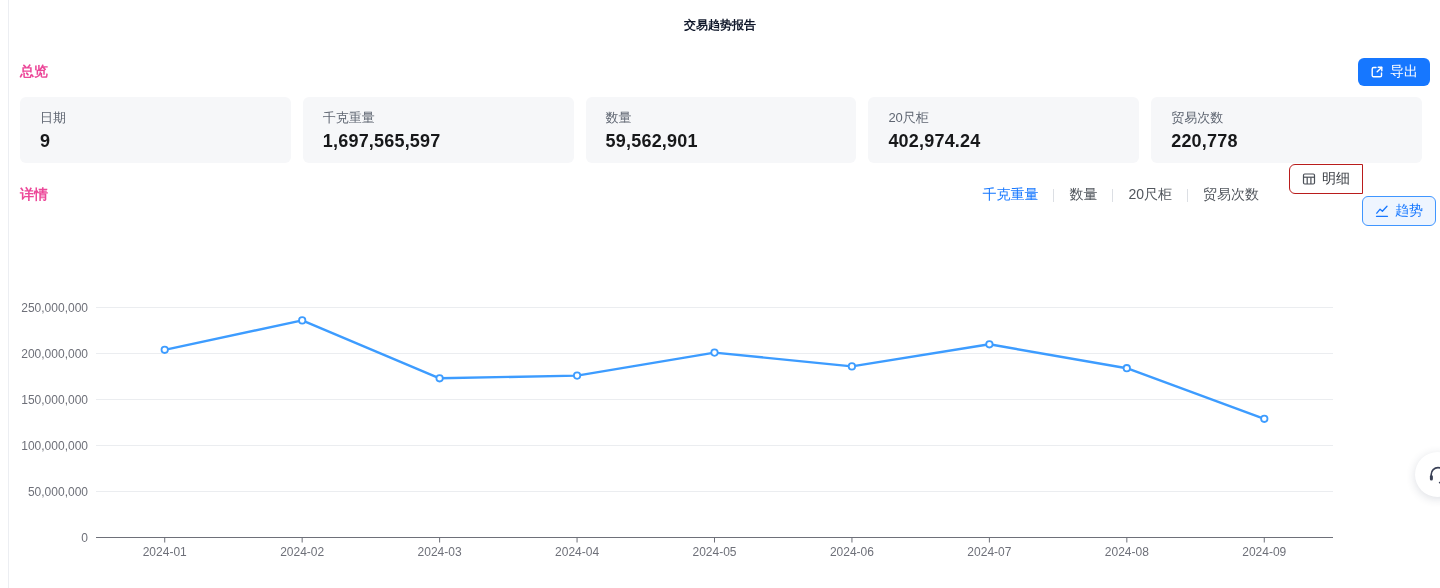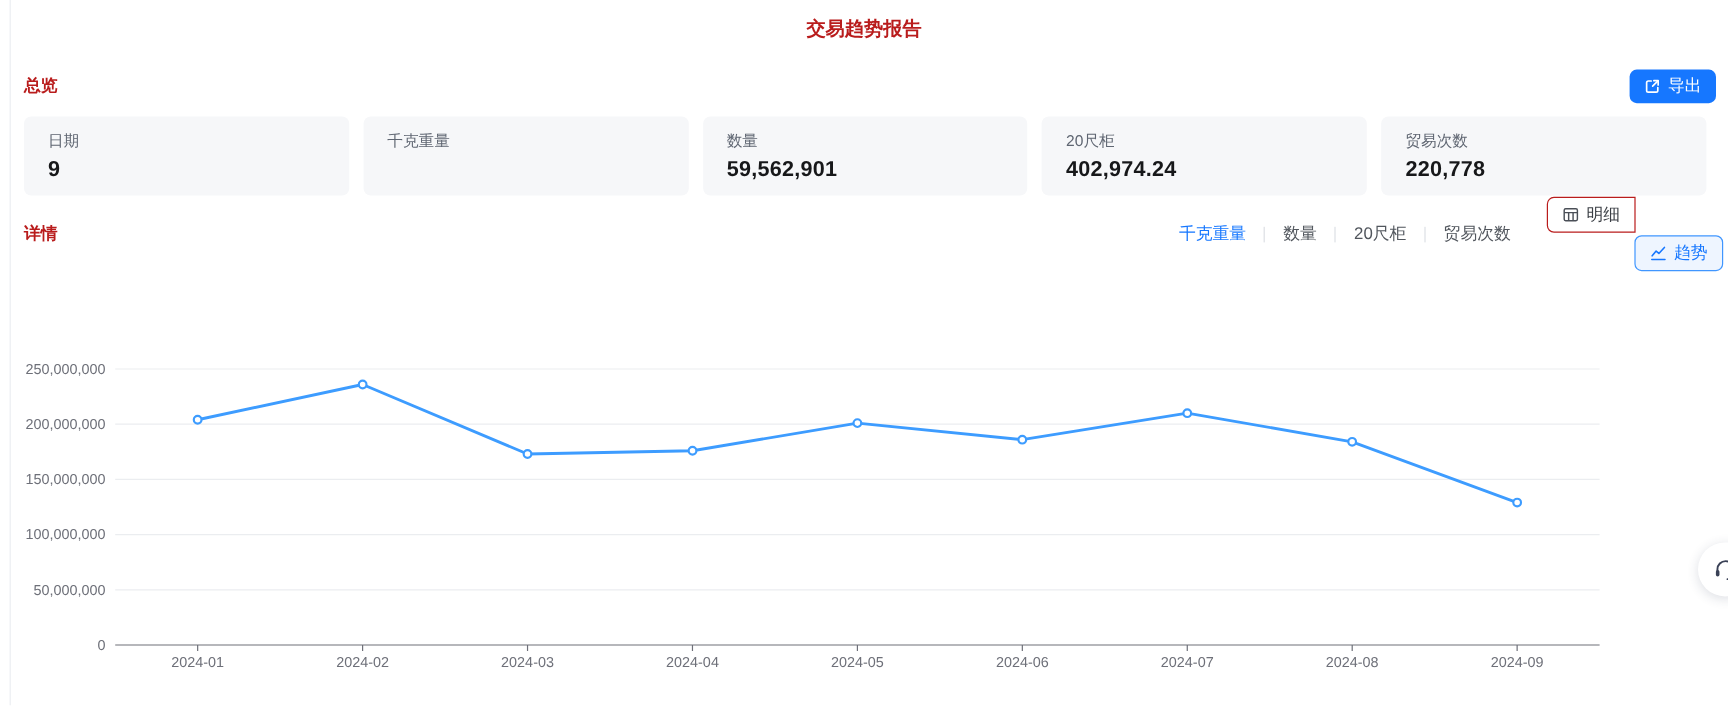--- a/index.html
+++ b/index.html
@@ -10,30 +10,30 @@
     font-family: "Liberation Sans", "DejaVu Sans", sans-serif;
     color: #1f2329;
     position: relative;
   }
   .page-edge {
     position: absolute; left: 8px; top: 0; bottom: 0;
     width: 1px; background: #eceef2;
   }
   
   .report-header { padding-top: 14px; text-align: center; }
-  .report-title { font-size: 16px; font-weight: 700; color: #b91c1c; line-height: 22px; }
+  .report-title { font-size: 12px; font-weight: 700; color: #0f172a; line-height: 22px; }
   .report-subtitle { margin-top: 9px; font-size: 15px; color: #4c4f54; line-height: 20px; }
 
   
   .overview-bar {
     margin-top: 22px; padding: 0 10px 0 20px;
     display: flex; align-items: center; justify-content: space-between;
     height: 28px;
   }
-  .section-label { font-size: 14px; font-weight: 700; color: #b91c1c; }
+  .section-label { font-size: 14px; font-weight: 700; color: #ec4899; }
   .export-btn {
     height: 28px; padding: 0 12px;
     background: #1677ff; color: #ffffff;
     border: none; border-radius: 6px;
     font-size: 14px; font-family: inherit;
     display: inline-flex; align-items: center; gap: 6px;
     cursor: pointer;
   }
   .stat-row {
     margin-top: 11px; padding: 0 18px 0 20px;
@@ -113,20 +113,21 @@
   </button>
 </div>
 
 <div class="stat-row">
   <div class="stat-card">
     <div class="stat-label">日期</div>
     <div class="stat-value">9</div>
   </div>
   <div class="stat-card">
     <div class="stat-label">千克重量</div>
+    <div class="stat-value">1,697,565,597</div>
   </div>
   <div class="stat-card">
     <div class="stat-label">数量</div>
     <div class="stat-value">59,562,901</div>
   </div>
   <div class="stat-card">
     <div class="stat-label">20尺柜</div>
     <div class="stat-value">402,974.24</div>
   </div>
   <div class="stat-card">

